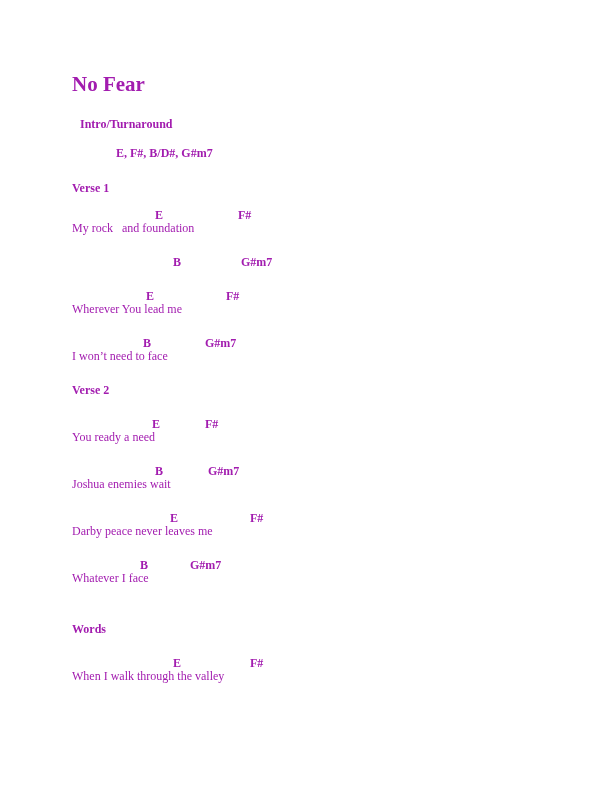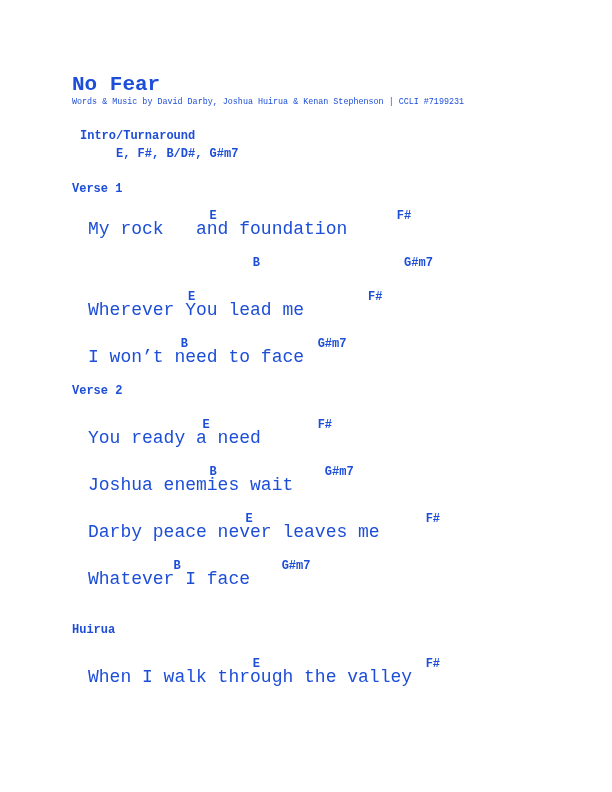--- a/index.html
+++ b/index.html
@@ -3,67 +3,65 @@
 <meta charset="utf-8">
 <style>
   html, body { margin: 0; padding: 0; background: #ffffff; }
   .page {
     position: relative;
     width: 612px;
     height: 792px;
     box-sizing: border-box;
     padding: 74px 60px 0 72px;
     background: #ffffff;
-    color: #1d4ed8;
-    font-family: Liberation Mono, monospace;
+    color: #a21caf;
+    font-family: Liberation Serif, serif;
     overflow: hidden;
   }
   .title {
     font-size: 21px;
     line-height: 21px;
     font-weight: bold;
     margin: 0;
   }
   .byline {
     font-size: 8.4px;
     line-height: 10px;
     margin-top: 2px;
     white-space: pre;
   }
   .section-header {
     font-size: 12px;
     line-height: 13px;
     font-weight: bold;
   }
-  .hdr-intro  { margin-top: 23px; margin-bottom: 5px; padding-left: 8px; }
+  .hdr-intro  { margin-top: 23px; margin-bottom: 16px; padding-left: 8px; }
   .hdr-verse1 { margin-top: 22px; margin-bottom: 14px; }
   .hdr-verse2 { margin-bottom: 21px; }
   .hdr-chorus { margin-top: 38px; margin-bottom: 21px; }
   .chord-line {
     font-size: 12px;
     line-height: 13px;
     font-weight: bold;
     white-space: pre;
     margin-left: 44px;
   }
   .lyric-line {
-    font-size: 18px;
+    font-size: 12px;
     line-height: 13px;
     white-space: pre;
-    margin-left: 16px;
   }
   .pair { margin-bottom: 21px; }
 </style>
 </head>
 <body>
 
 <div class="page">
 
   <h1 class="title">No Fear</h1>
-  <div class="byline">Words &amp; Music by David Darby, Joshua Huirua &amp; Kenan Stephenson | CCLI #7199231</div>
 
   <div>
     <div class="section-header hdr-intro">Intro/Turnaround</div>
     <div class="chord-line">E, F#, B/D#, G#m7</div>
   </div>
 
   <div>
     <div class="section-header hdr-verse1">Verse 1</div>
     <div class="pair">
       <div class="chord-line">             E                         F#</div>
@@ -96,20 +94,20 @@
       <div class="chord-line">                  E                        F#</div>
       <div class="lyric-line">Darby peace never leaves me</div>
     </div>
     <div class="pair">
       <div class="chord-line">        B              G#m7</div>
       <div class="lyric-line">Whatever I face</div>
     </div>
   </div>
 
   <div>
-    <div class="section-header hdr-chorus">Huirua</div>
+    <div class="section-header hdr-chorus">Words</div>
     <div class="pair">
       <div class="chord-line">                   E                       F#</div>
       <div class="lyric-line">When I walk through the valley</div>
     </div>
   </div>
 
 </div>
 
 </body></html>

